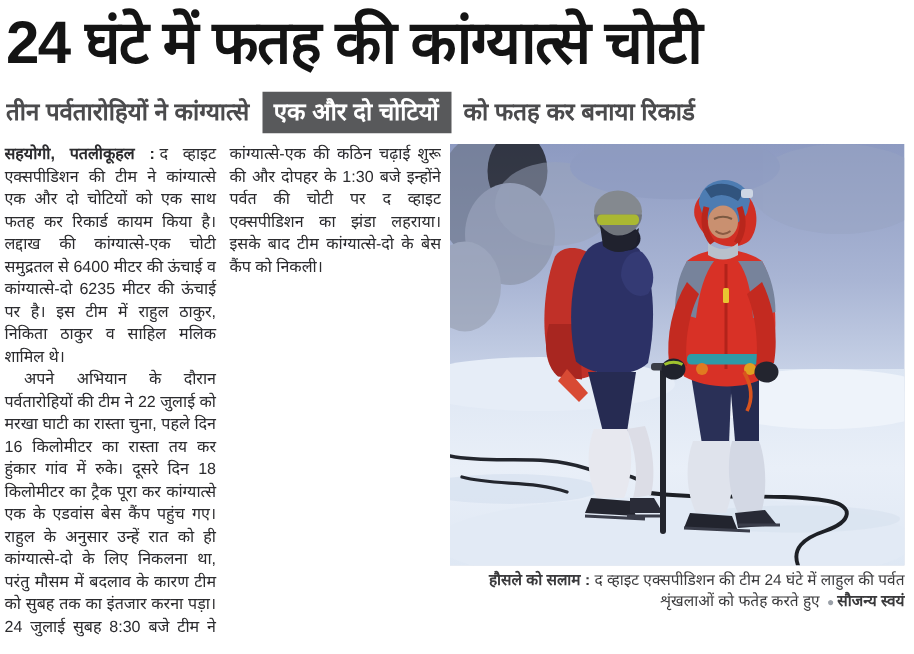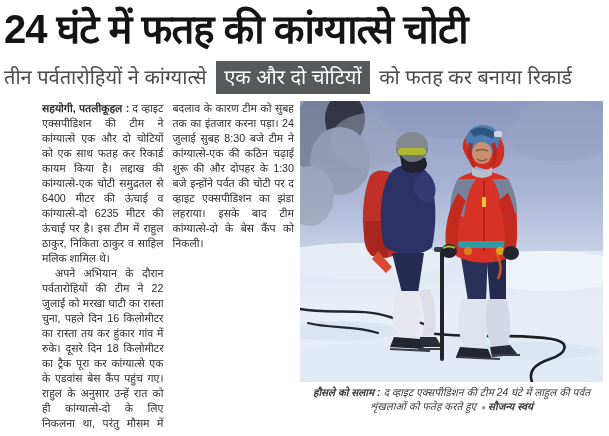--- a/index.html
+++ b/index.html
@@ -7,43 +7,42 @@
   .page {
     position:relative; width:606px; height:436px; background:#ffffff;
     overflow:hidden; padding:2px 3px 0 3px;
   }
   .headline {
     font-size:40px; line-height:1.25; font-weight:800; color:#141414;
     letter-spacing:-1px; white-space:nowrap; overflow:hidden;
     padding:2px 1px 0 1px;
   }
   .subhead {
-    margin:7px 1px 7px 1px; font-size:20px; font-weight:400; color:#4b4b4d;
+    margin:7px 1px 7px 1px; font-size:16px; font-weight:700; color:#4b4b4d;
     white-space:nowrap; overflow:hidden;
   }
   .subhead .hl {
     display:inline-block; background:#58595b; color:#ffffff;
     padding:2px 8px 4px 8px; margin:0 4px;
   }
-  .content { display:flex; gap:6px;margin-left:39px; }
+  .content { display:flex; gap:6px; }
   .text-cols {
     width:297px; height:330px; overflow:hidden;
     column-count:2; column-gap:9px; column-fill:auto;
     font-size:10.7px; line-height:15px; color:#2b2b2e; text-align:justify;
   }
   .text-cols p { margin:0; text-indent:13px; }
   .text-cols p.lead { text-indent:0; }
   .text-cols .dateline { font-weight:700; margin-right:3px; }
   .photo-wrap { width:303px; }
   .photo-frame { width:303px; height:281px; overflow:hidden; background:#cfd8e8; }
   .photo-frame svg { display:block; }
   .caption {
     margin-top:4px; font-size:10.3px; line-height:14px; color:#3a3a3c;
-    text-align:center;
-    font-style:italic;
+    text-align:right;
   }
   .caption .cap-bold { font-weight:700; margin-right:3px; }
   .caption .bullet { color:#9aa0a8; font-size:8px; margin:0 2px; }
   .caption .credit { font-weight:700; }
 </style>
 </head>
 <body>
 
 <div class="page">
 

